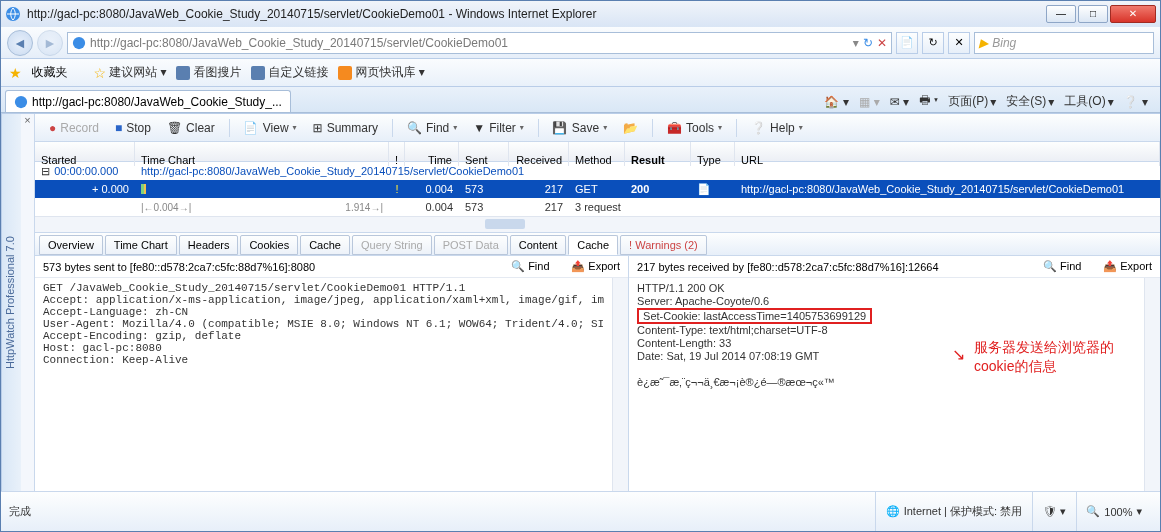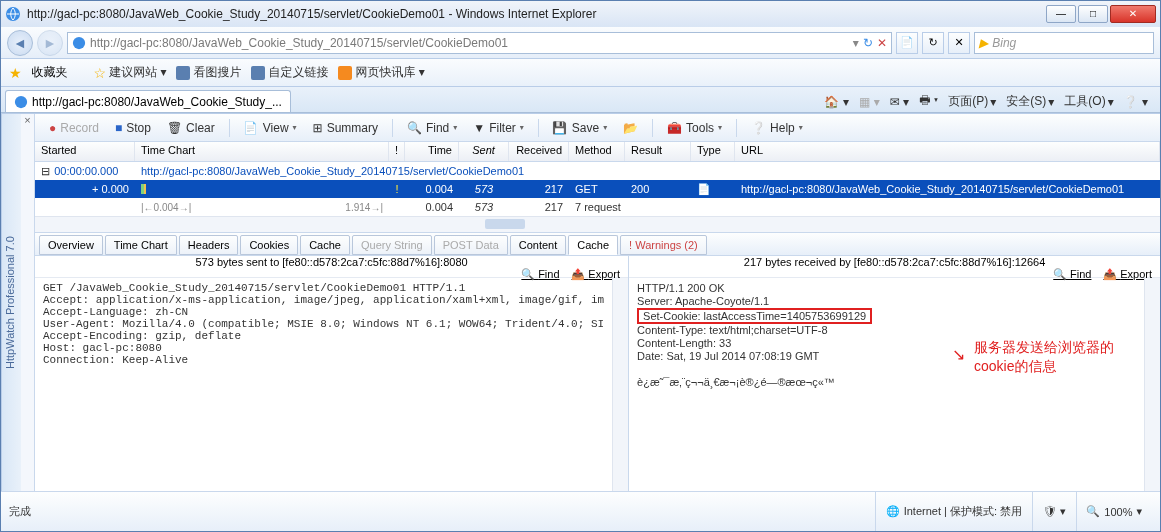--- a/index.html
+++ b/index.html
@@ -38,29 +38,29 @@
 .hw-sidetab { width: 20px; background: linear-gradient(90deg,#e9f1fa,#d9e7f6); border-right: 1px solid #b9cde8; writing-mode: vertical-rl; transform: rotate(180deg); text-align: center; font-size: 11px; color: #4a6a9a; padding: 6px 2px; }
 .hw-closer { width: 14px; background: #f4f7fc; text-align: center; font-size: 11px; color: #666; border-right: 1px solid #c9d8ec; }
 .hw-main { flex: 1; display: flex; flex-direction: column; background: #fff; }
 
 .hw-toolbar { height: 28px; background: linear-gradient(#fdfefe,#e7eff9); border-bottom: 1px solid #c9d8ec; display: flex; align-items: center; padding: 0 8px; gap: 4px; }
 .hw-tbtn { display: flex; align-items: center; gap: 4px; padding: 2px 6px; font-size: 12px; color: #333; }
 .sep { width: 1px; height: 18px; background: #c9d8ec; margin: 0 4px; }
 .caret { font-size: 8px; color: #666; }
 
 .hw-grid-head { height: 20px; background: linear-gradient(#fdfefe,#eceff5); border-bottom: 1px solid #c9d8ec; display: flex; font-size: 11px; }
-.hw-grid-head div { border-right: 1px solid #dfe5ef; padding: 2px 6px; }
+.hw-grid-head div { border-right: 1px solid #dfe5ef; padding: 12px 6px; }
 .col-started { width: 100px; }
 .col-tc { width: 254px; }
 .col-bang { width: 16px; text-align: center; }
 .col-time { width: 54px; text-align: right; }
-.col-sent { width: 50px; text-align: center; font-style: italic; }
+.col-sent { width: 50px; text-align: left; }
 .col-recv { width: 60px; text-align: right; }
 .col-method { width: 56px; }
-.col-result { width: 66px; }
+.col-result { width: 66px; font-weight: bold; }
 .col-type { width: 44px; }
 .col-url { flex: 1; }
 
 .hw-grid { font-size: 11px; }
 .hw-grid .grow { display: flex; height: 18px; align-items: center; }
 .hw-grid .grow > div { padding: 0 6px; }
 .grow.group { color: #0a4fbb; }
 .grow.sel { background: #0a4fbb; color: #fff; }
 .grow.summary { color: #333; }
 .tc-bar { display: flex; height: 12px; align-items: center; }
@@ -70,22 +70,22 @@
 .hw-scroll .thumb { position: absolute; left: 40%; top: 2px; width: 40px; height: 10px; background: #c9d8ec; border-radius: 2px; }
 
 .hw-tabs { height: 24px; background: linear-gradient(#fdfefe,#e7eff9); border-top: 1px solid #c9d8ec; border-bottom: 1px solid #c9d8ec; display: flex; align-items: flex-end; padding: 0 4px; }
 .hw-tab { height: 20px; border: 1px solid #b9c7db; background: linear-gradient(#fdfefe,#edf2f9); padding: 8px 8px; font-size: 11px; display: flex; align-items: center; margin-right: 2px; border-radius: 2px 2px 0 0; }
 .hw-tab.disabled { color: #aaa; }
 .hw-tab.active { background: #fff; border-bottom-color: #fff; }
 .hw-tab.warn { color: #c44; }
 
 .hw-panes { flex: 1; display: flex; }
 .hw-pane { flex: 1; display: flex; flex-direction: column; border-right: 1px solid #c9d8ec; }
-.hw-pane-head { height: 22px; display: flex; align-items: center; padding: 0 8px; font-size: 11px; border-bottom: 1px solid #e5eaf2; flex-direction: column; }
-.hw-pane-head .acts { margin-left: auto; display: flex; gap: 12px; align-items: flex-end; text-decoration: underline; }
+.hw-pane-head { height: 22px; display: flex; align-items: center; padding: 0 8px; font-size: 11px; border-bottom: 1px solid #e5eaf2; }
+.hw-pane-head .acts { margin-left: auto; display: flex; gap: 22px; align-items: flex-end; }
 .hw-pane-body { flex: 1; padding: 4px 8px; font-family: "Courier New", monospace; font-size: 11px; color: #333; white-space: pre; overflow: hidden; position: relative; }
 .hw-pane-body .hl { border: 2px solid #e02020; padding: 0 4px; display: inline-block; }
 .annot { position: absolute; color: #e02020; font-family: "Microsoft YaHei"; font-size: 14px; line-height: 18px; right: 30px; top: 60px; text-align: left; }
 .annot .arrow { position: absolute; left: -22px; top: 8px; color: #e02020; font-size: 16px; }
 .vscroll { width: 16px; background: #f2f5fa; border-left: 1px solid #dfe5ef; }
 .hw-pane-wrap { display: flex; flex: 1; }
 
 .statusbar { height: 40px; background: linear-gradient(#fdfefe,#e7eff9); border-top: 1px solid #c9d8ec; display: flex; align-items: center; padding: 0 8px; font-size: 11px; color: #333; }
 .statusbar .spacer { flex: 1; }
 .statusbar .seg { border-left: 1px solid #c9d8ec; padding: 0 10px; height: 100%; display: flex; align-items: center; gap: 4px; }
@@ -278,21 +278,21 @@
               <span>0.004</span>
               <span>→|</span>
             <span style="flex:1"></span>
             <span>1.914</span>
               <span>→|</span>
           </div>
           <div class="col-bang"></div>
           <div class="col-time">0.004</div>
           <div class="col-sent">573</div>
           <div class="col-recv">217</div>
-          <div class="col-method" style="width:120px">7 request</div>
+          <div class="col-method" style="width:120px">3 request</div>
         </div>
       </div>
       <div class="hw-scroll">
           <div class="thumb"></div>
         </div>
 
       <div class="hw-tabs">
         <div class="hw-tab">Overview</div>
         <div class="hw-tab">Time Chart</div>
         <div class="hw-tab">Headers</div>
@@ -329,21 +329,21 @@
         <div class="hw-pane" style="border-right:none">
           <div class="hw-pane-head">
             <span>217 bytes received by [fe80::d578:2ca7:c5fc:88d7%16]:12664</span>
             <span class="acts">
               <span>🔍 <span>Find</span></span>
               <span>📤 <span>Export</span></span>
             </span>
           </div>
           <div class="hw-pane-wrap">
             <div class="hw-pane-body"><span>HTTP/1.1 200 OK
-Server: Apache-Coyote/1.1
+Server: Apache-Coyote/0.6
 </span><span class="hl">Set-Cookie: lastAccessTime=1405753699129</span><span>
 Content-Type: text/html;charset=UTF-8
 Content-Length: 33
 Date: Sat, 19 Jul 2014 07:08:19 GMT
 
 è¿æ˜¯æ‚¨ç¬¬ä¸€æ¬¡è®¿é—®æœ¬ç«™</span>
               <div class="annot"><span class="arrow">↘</span><span>服务器发送给浏览器的</span><br><span>cookie的信息</span></div>
             </div>
             <div class="vscroll"></div>
           </div>

